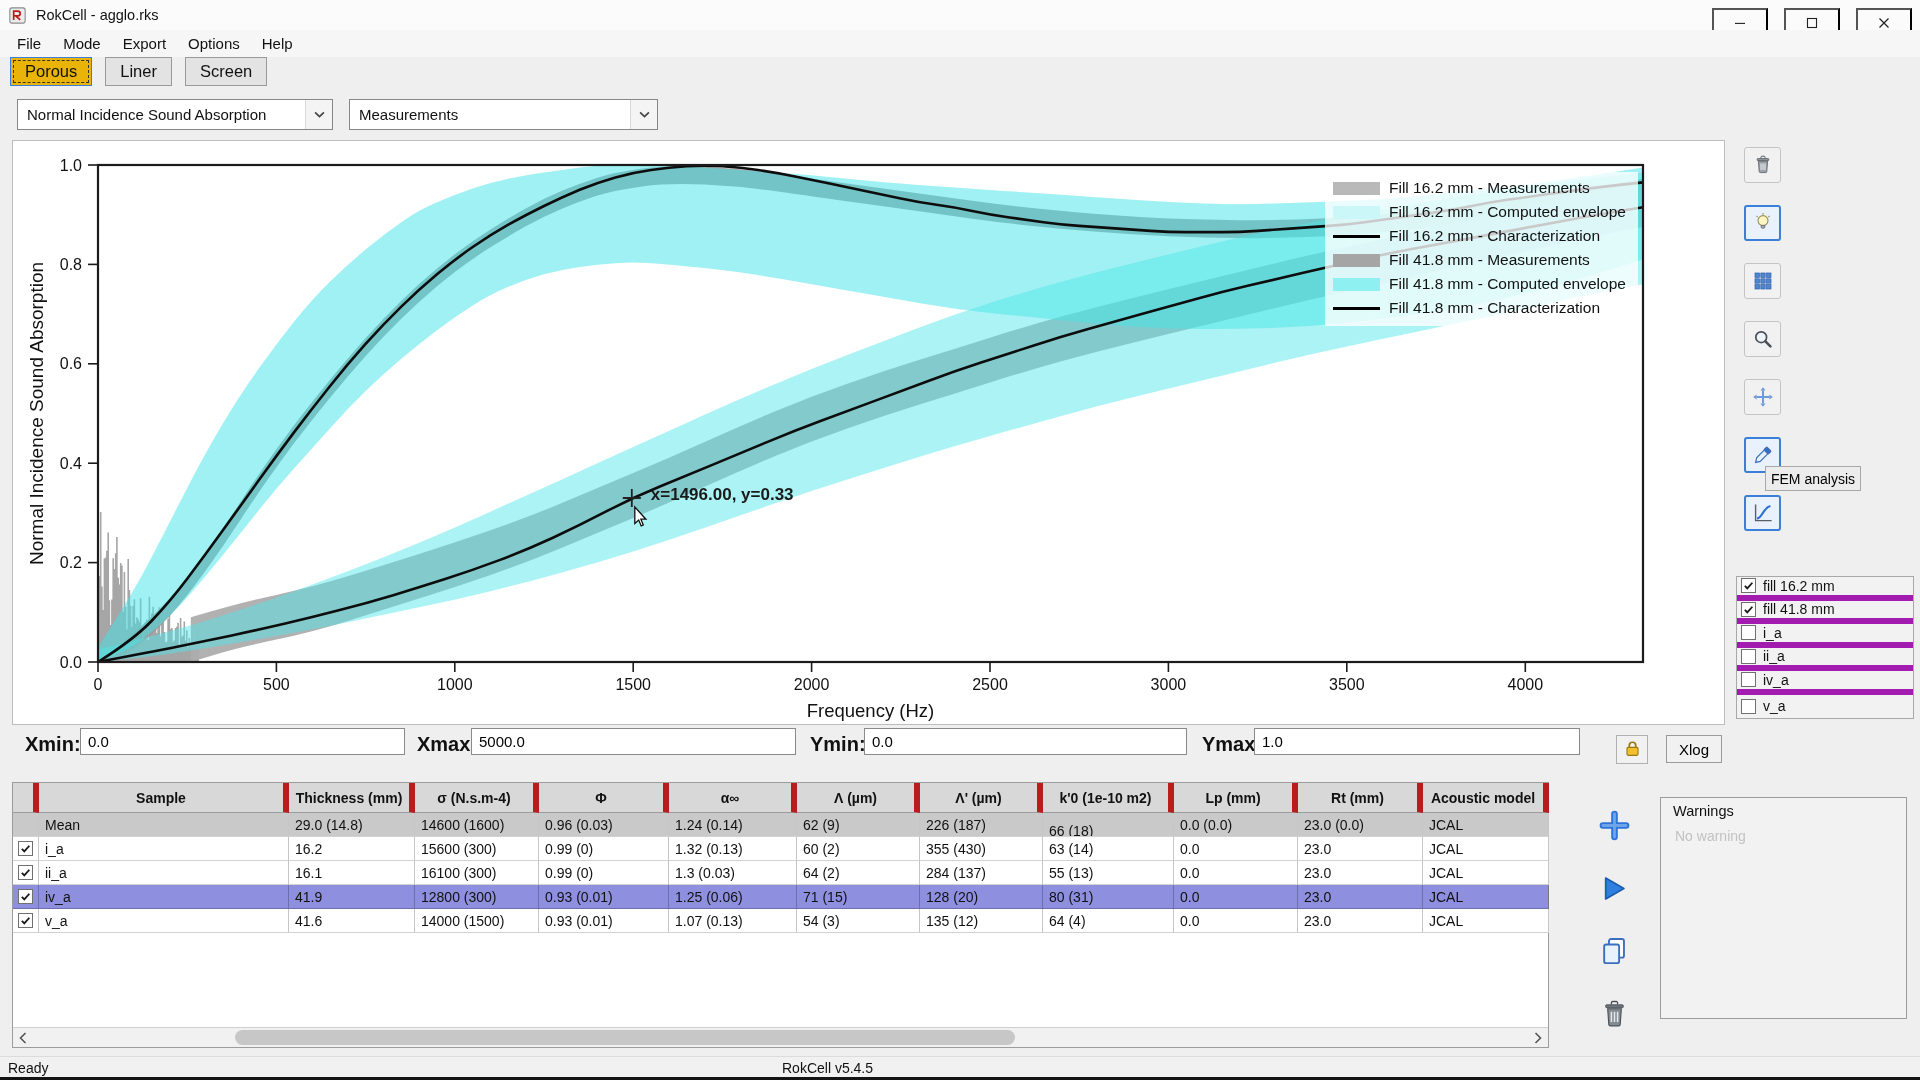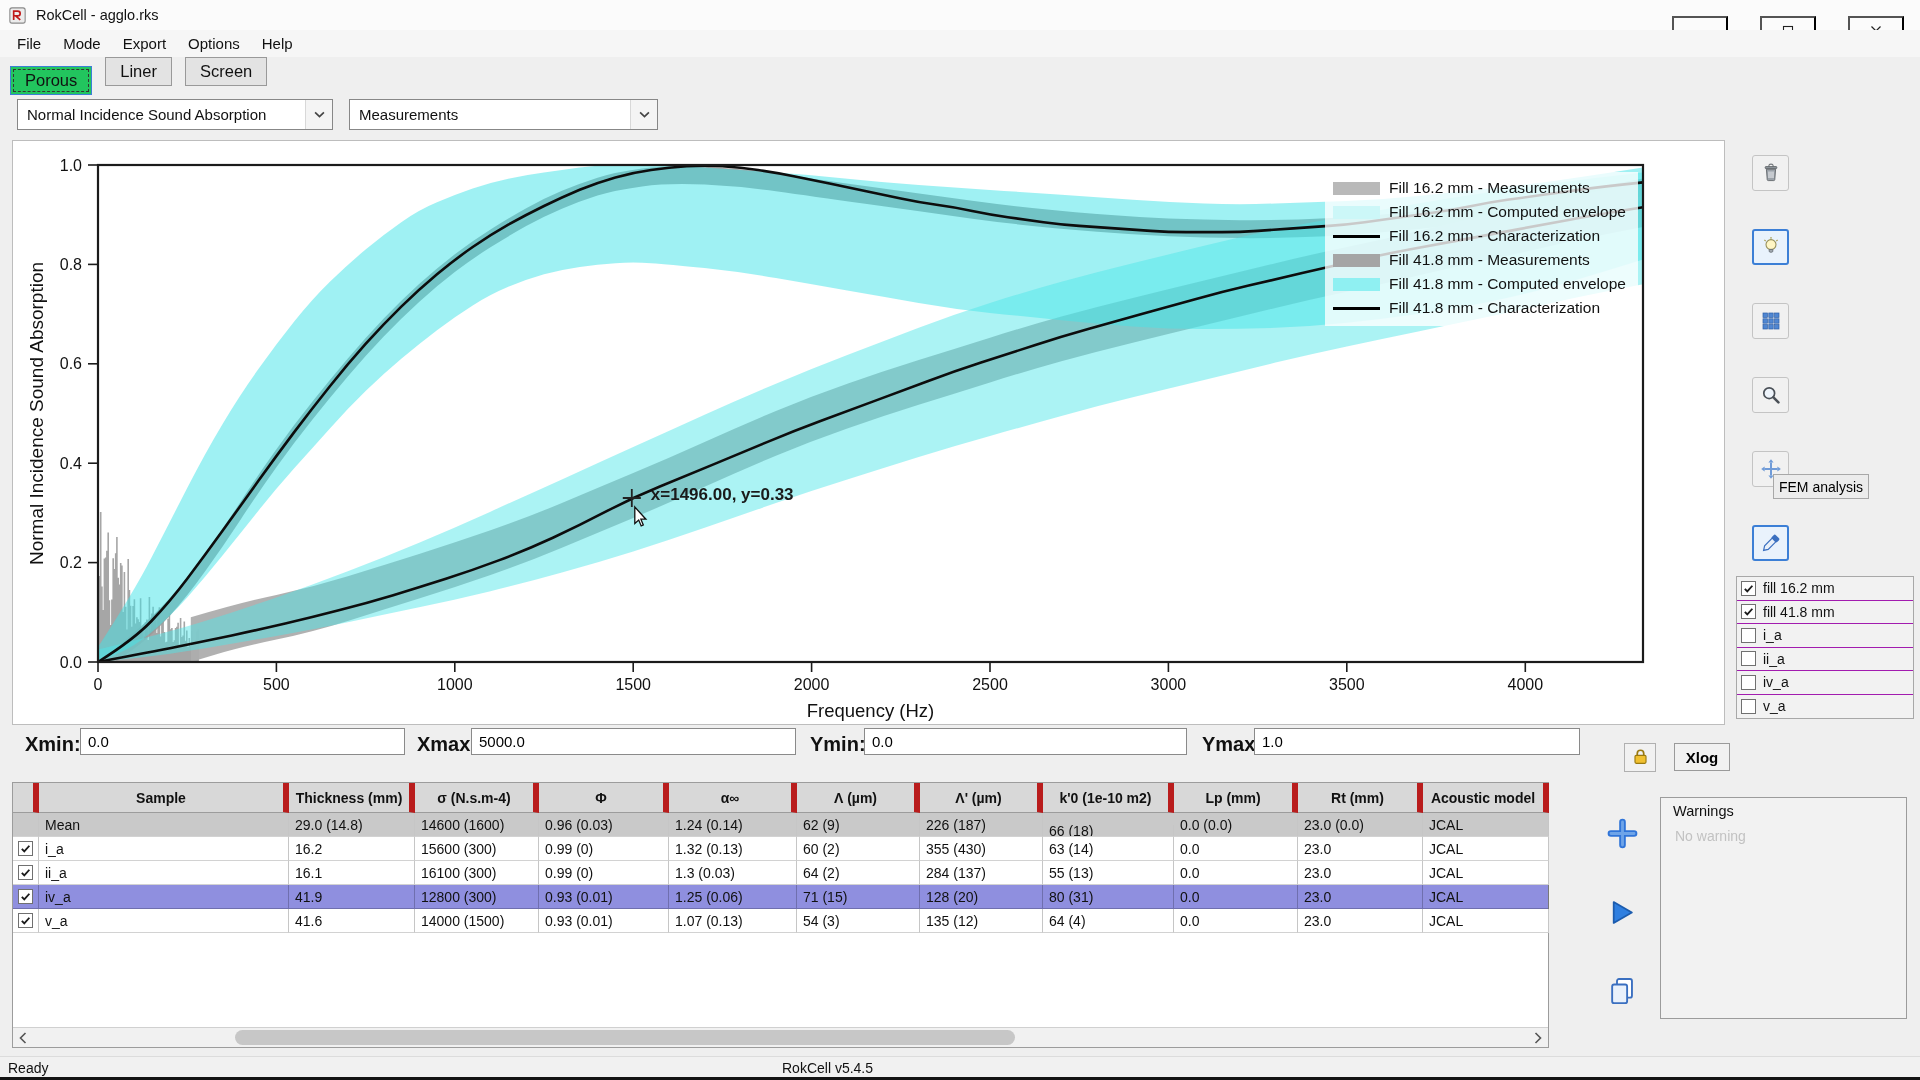--- a/index.html
+++ b/index.html
@@ -1,36 +1,36 @@
 <!DOCTYPE html>
 <html><head>
 <meta charset="utf-8">
 <style>
   html,body{margin:0;padding:0;}
   body{width:1920px;height:1080px;position:relative;background:#efefef;
        font-family:"Liberation Sans",sans-serif;overflow:hidden;color:#111;}
-  button{font-family:inherit;padding:0;margin:16px;cursor:default;}
+  button{font-family:inherit;padding:0;margin:8px;cursor:default;}
 
   
   .titlebar{position:absolute;left:0;top:0;width:1920px;height:30px;background:#fbfbfb;display:flex;align-items:center;}
   .app-icon{margin-left:9px;width:17px;height:17px;display:inline-flex;}
   .app-icon svg{width:17px;height:17px;}
   .window-title{margin-left:10px;font-size:14.5px;color:#111;}
   .win-controls{position:absolute;right:0;top:0;height:30px;display:flex;}
   .win-btn{width:56px;height:30px;display:flex;align-items:center;justify-content:center;background:transparent;}
   .win-btn svg{width:12px;height:12px;}
 
   
   .menubar{position:absolute;left:0;top:30px;width:1920px;height:27px;background:#f6f6f6;display:flex;align-items:center;padding-left:6px;box-sizing:border-box;}
   .menu-item{padding:3px 11px;font-size:15px;}
 
   
   .tabrow{position:absolute;left:10px;top:57px;display:flex;gap:13px;}
   .tab-btn{height:29px;padding:0 14px;font-size:16.5px;display:flex;align-items:center;border:1px solid #999;background:#e3e3e3;box-sizing:border-box;}
-  .tab-btn.active{background:#22c55e;border:1px solid #3c7fd6;outline:1px dashed #333;outline-offset:-4px;margin-top:9px;}
+  .tab-btn.active{background:#eab308;border:1px solid #3c7fd6;outline:1px dashed #333;outline-offset:-4px;}
 
   
   .combo{position:absolute;top:99px;height:31px;background:#fff;border:1px solid #878787;box-sizing:border-box;display:flex;align-items:center;}
   .combo-label{padding-left:9px;font-size:15px;flex:1;white-space:nowrap;overflow:hidden;}
   .combo-arrow{width:26px;height:100%;display:flex;align-items:center;justify-content:center;border-left:1px solid #d8d8d8;background:#f4f4f4;}
   .combo-arrow svg{width:11px;height:7px;}
 
   
   .chart-panel{position:absolute;left:12px;top:140px;width:1713px;height:585px;background:#fff;border:1px solid #bdbdbd;box-sizing:border-box;}
   #chart-svg{position:absolute;left:0;top:0;width:1711px;height:583px;font-family:"Liberation Sans",sans-serif;}
@@ -44,32 +44,32 @@
   .toolbar{position:absolute;left:1736px;top:139px;display:flex;flex-direction:column;gap:6px;}
   .toolbtn{width:37px;height:36px;background:#f1f1f1;border:1px solid #c4c4c4;border-radius:3px;display:flex;align-items:center;justify-content:center;box-sizing:border-box;}
   .toolbtn.active{border:2px solid #3c7fd6;background:#e9f2fc;}
   .toolbtn .icon{display:inline-flex;}
   .toolbtn svg{width:22px;height:22px;}
 
   .fem-button{position:absolute;left:1757px;top:458px;width:96px;height:25px;background:#ececec;border:1px solid #a8a8a8;font-size:14px;display:flex;align-items:center;justify-content:center;}
 
   
   .series-list{position:absolute;left:1736px;top:576px;width:178px;background:#f2f2f2;border:1px solid #a8a8a8;box-sizing:border-box;}
-  .series-row{height:23.5px;display:flex;align-items:center;border-bottom:1px solid #a21caf;padding-left:4px;box-sizing:border-box;}
+  .series-row{height:23.5px;display:flex;align-items:center;border-bottom:6px solid #a21caf;padding-left:4px;box-sizing:border-box;}
   .series-row:last-child{border-bottom:none;}
   .series-label{font-size:14px;margin-left:7px;}
   .checkbox{width:15px;height:15px;background:#fff;border:1px solid #707070;box-sizing:border-box;display:inline-flex;align-items:center;justify-content:center;flex:0 0 auto;}
   .checkbox svg{width:11px;height:11px;}
 
   
   .axis-label{position:absolute;top:733px;font-size:20px;font-weight:700;}
   .axis-input{position:absolute;top:728px;height:27px;background:#fff;border:1px solid #8a8a8a;font-size:15px;font-family:inherit;padding:0 0 0 7px;box-sizing:border-box;}
   .lock-btn{position:absolute;left:1608px;top:727px;width:32px;height:29px;background:#f1f1f1;border:1px solid #b0b0b0;display:flex;align-items:center;justify-content:center;}
   .lock-btn svg{width:19px;height:19px;}
-  .xlog-btn{position:absolute;left:1658px;top:727px;width:56px;height:28px;background:#f1f1f1;border:1px solid #9a9a9a;font-size:15px;display:flex;align-items:center;justify-content:center;font-weight:bold;}
+  .xlog-btn{position:absolute;left:1658px;top:727px;width:56px;height:28px;background:#f1f1f1;border:1px solid #9a9a9a;font-size:15px;display:flex;align-items:center;justify-content:center;}
 
   
   .table-region{position:absolute;left:12px;top:782px;width:1537px;height:266px;background:#fff;border:1px solid #9c9c9c;box-sizing:border-box;}
   .trow{display:flex;height:24px;}
   .trow.thead{height:30px;background:#d8d8d8;font-weight:700;}
   .tcell{flex:0 0 auto;border-right:1px solid #c6c6c6;border-bottom:1px solid #d2d2d2;box-sizing:border-box;font-size:14px;display:flex;align-items:center;padding-left:6px;overflow:hidden;white-space:nowrap;}
   .thead .tcell{justify-content:center;padding-left:0;border-right:6px solid #b91c1c;border-bottom:1px solid #9c9c9c;}
   .cb-cell{justify-content:center;padding-left:0;}
   .row-mean{background:#c9c9c9;}
   .row-selected{background:#8f8fdf;}

